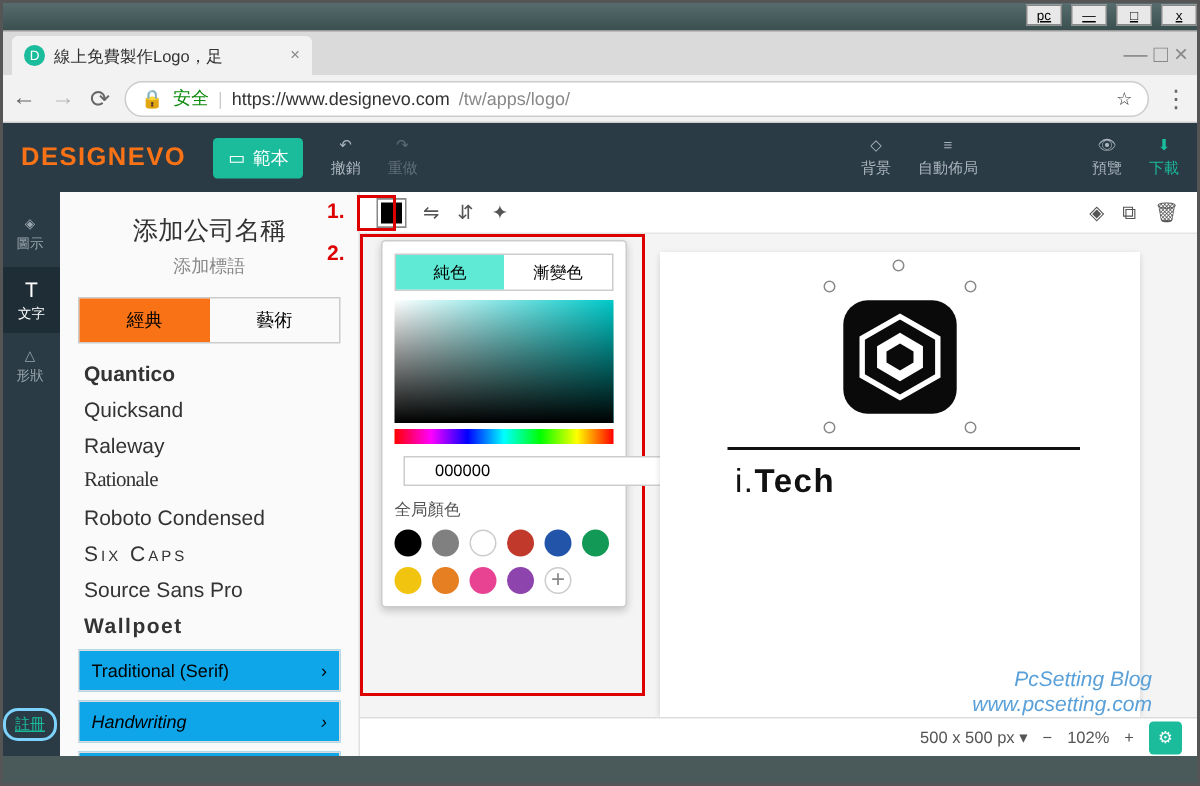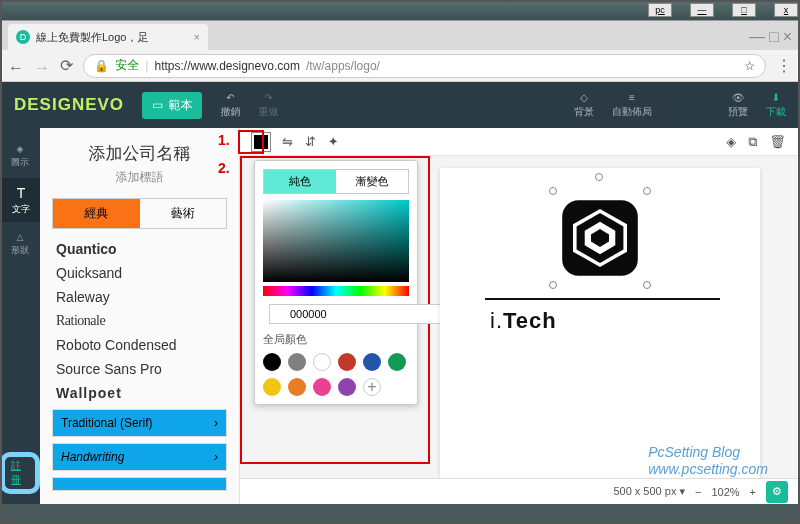--- a/index.html
+++ b/index.html
@@ -1,49 +1,49 @@
 <!DOCTYPE html>
 <html><head>
 <meta charset="utf-8">
 <style>
 * { margin: 0; padding: 0; box-sizing: border-box; font-family: Arial, sans-serif; }
 body { width: 800px; height: 524px; overflow: hidden; background: #4a5a5a; position: relative; }
 
 
-.win-title { height: 20px; background: linear-gradient(180deg,#5a7070,#3a5050); display: flex; justify-content: flex-end; align-items: center; padding: 0 2px; gap: 18px; text-decoration: underline; }
+.win-title { height: 20px; background: linear-gradient(180deg,#5a7070,#3a5050); display: flex; justify-content: flex-end; align-items: center; padding: 0 2px; gap: 6px; text-decoration: underline; }
 .win-btn { width: 24px; height: 14px; background: #e8e8e8; border: 1px solid #888; font-size: 9px; display: flex; align-items: center; justify-content: center; }
 
 
 .tabbar { height: 30px; background: #dadada; display: flex; align-items: flex-end; padding: 4px 8px 0; gap: 6px; border-top:1px solid #999; }
 .tab { width: 200px; height: 26px; background: #f2f2f2; border-radius: 4px 4px 0 0; display: flex; align-items: center; padding: 0 8px; font-size: 11px; color: #333; gap: 6px; }
 .favicon { width: 14px; height: 14px; border-radius: 50%; background: #1abc9c; display:flex;align-items:center;justify-content:center;color:#fff;font-size:9px; }
 .tab-close { margin-left: auto; color:#888; }
 .browser-ctrl { margin-left: auto; display:flex; gap:4px; padding-bottom:4px; color:#888;}
 
 
 .addrbar { height: 32px; background: #f2f2f2; display: flex; align-items: center; padding: 0 8px; gap: 10px; border-bottom:1px solid #ccc; }
 .nav-icon { color:#666; font-size: 16px; }
 .url-box { flex:1; height: 24px; background:#fff; border:1px solid #ccc; border-radius:12px; display:flex; align-items:center; padding:0 10px; font-size:12px; color:#333; gap:6px;}
 .secure { color:#0a8a0a; font-size:12px; }
 .url-gray { color:#888; }
 
 
 .app-header { height: 46px; background: #2b3b46; display:flex; align-items:center; padding:0 14px; color:#cfd8dc; gap: 18px; }
-.brand { color:#bef264; font-weight:bold; font-size:17px; letter-spacing:1px; }
+.brand { color:#f97316; font-weight:bold; font-size:17px; letter-spacing:1px; }
 .range-btn { background:#1abc9c; color:#fff; border-radius:3px; padding:5px 10px; font-size:12px; display:flex; align-items:center; gap:5px;}
 .hdr-btn { display:flex; flex-direction:column; align-items:center; font-size:10px; gap:2px; color:#aab4bd;}
 .hdr-btn.disabled { opacity:.4; }
 .spacer { flex:1; }
 .dl-btn { color:#1abc9c; }
 
 
 .left-rail { position:absolute; left:0; top: 128px; width:40px; bottom:20px; background:#2b3b46; display:flex; flex-direction:column; align-items:center; padding-top:6px; color:#9aa6ad; font-size:9px;}
 .rail-item { width:100%; height:44px; display:flex; flex-direction:column; align-items:center; justify-content:center; gap:2px;}
 .rail-item.active { background:#1f2d36; color:#fff; border-left:2px solid #1abc9c; }
-.reg-btn { margin-top:auto; margin-bottom:10px; border:5px solid #7dd3fc; color:#1abc9c; font-size:10px; padding:2px 6px; border-radius:10px;text-decoration:underline; }
+.reg-btn { margin-top:auto; margin-bottom:10px; border:2px solid #7dd3fc; color:#1abc9c; font-size:10px; padding:2px 6px; border-radius:10px;text-decoration:underline; }
 
 
 .sidebar { position:absolute; left:40px; top:128px; width:200px; bottom:20px; background:#fafafa; border-right:1px solid #e0e0e0; padding:10px 12px; overflow:hidden;}
 .company-name { text-align:center; font-size:17px; color:#333; margin:4px 0;}
 .slogan { text-align:center; font-size:12px; color:#888; margin-bottom:12px;}
 .seg { display:flex; border:1px solid #ccc; margin-bottom:10px;}
 .seg > div { flex:1; text-align:center; font-size:12px; padding:6px 0;}
 .seg .act { background:#f97316; }
 .font-list { display:flex; flex-direction:column; gap:8px; padding:2px 4px; font-size:14px; color:#333; }
 .font-list div { white-space:nowrap; }
@@ -81,21 +81,21 @@
 .logo-shape { position:absolute; left:115px; top:25px; width:90px; height:90px; }
 .sel-handle { position:absolute; width:8px; height:8px; border:1px solid #888; background:#fff; border-radius:50%;}
 .logo-text { position:absolute; left:50px; top:140px; font-size:22px; font-family:monospace; font-weight:bold; letter-spacing:1px; color:#111;}
 .logo-text .dot { font-weight:normal;}
 .logo-hr { position:absolute; left:45px; top:130px; width:235px; height:2px; background:#111;}
 
 
 .bottom-bar { position:absolute; bottom:0; left:0; right:0; height:26px; background:#fff; border-top:1px solid #ddd; display:flex; align-items:center; justify-content:flex-end; gap:10px; padding:0 10px; font-size:11px; color:#555;}
 .gear { width:22px; height:22px; background:#1abc9c; color:#fff; border-radius:3px; display:flex; align-items:center; justify-content:center;}
 
-.watermark { position:absolute; right:30px; bottom:26px; font-style:italic; font-family: cursive; color:#5aa0d8; font-size:14px; line-height:1.2;}
+.watermark { position:absolute; right:30px; bottom:26px; text-align:right; font-style:italic; font-family: cursive; color:#5aa0d8; font-size:14px; line-height:1.2;}
 
 .frame { position:absolute; inset:0; border:2px solid #555; pointer-events:none;}
 </style>
 </head>
 <body>
 
 <div class="win-title">
   <div class="win-btn">pc</div>
   <div class="win-btn">—</div>
   <div class="win-btn">□</div>
@@ -186,20 +186,21 @@
   <div class="seg">
     <div class="act">經典</div>
     <div>藝術</div>
   </div>
   <div class="font-list">
     <div class="f-quantico">Quantico</div>
     <div>Quicksand</div>
     <div>Raleway</div>
     <div class="f-rationale">Rationale</div>
     <div>Roboto Condensed</div>
+    <div class="f-sixcaps">Six Caps</div>
     <div>Source Sans Pro</div>
     <div class="f-wallpoet">Wallpoet</div>
   </div>
   <div class="cat-btn">
       <span>Traditional (Serif)</span>
       <span>›</span>
     </div>
   <div class="cat-btn" style="font-style:italic;font-family:cursive">
       <span>Handwriting</span>
       <span>›</span>

